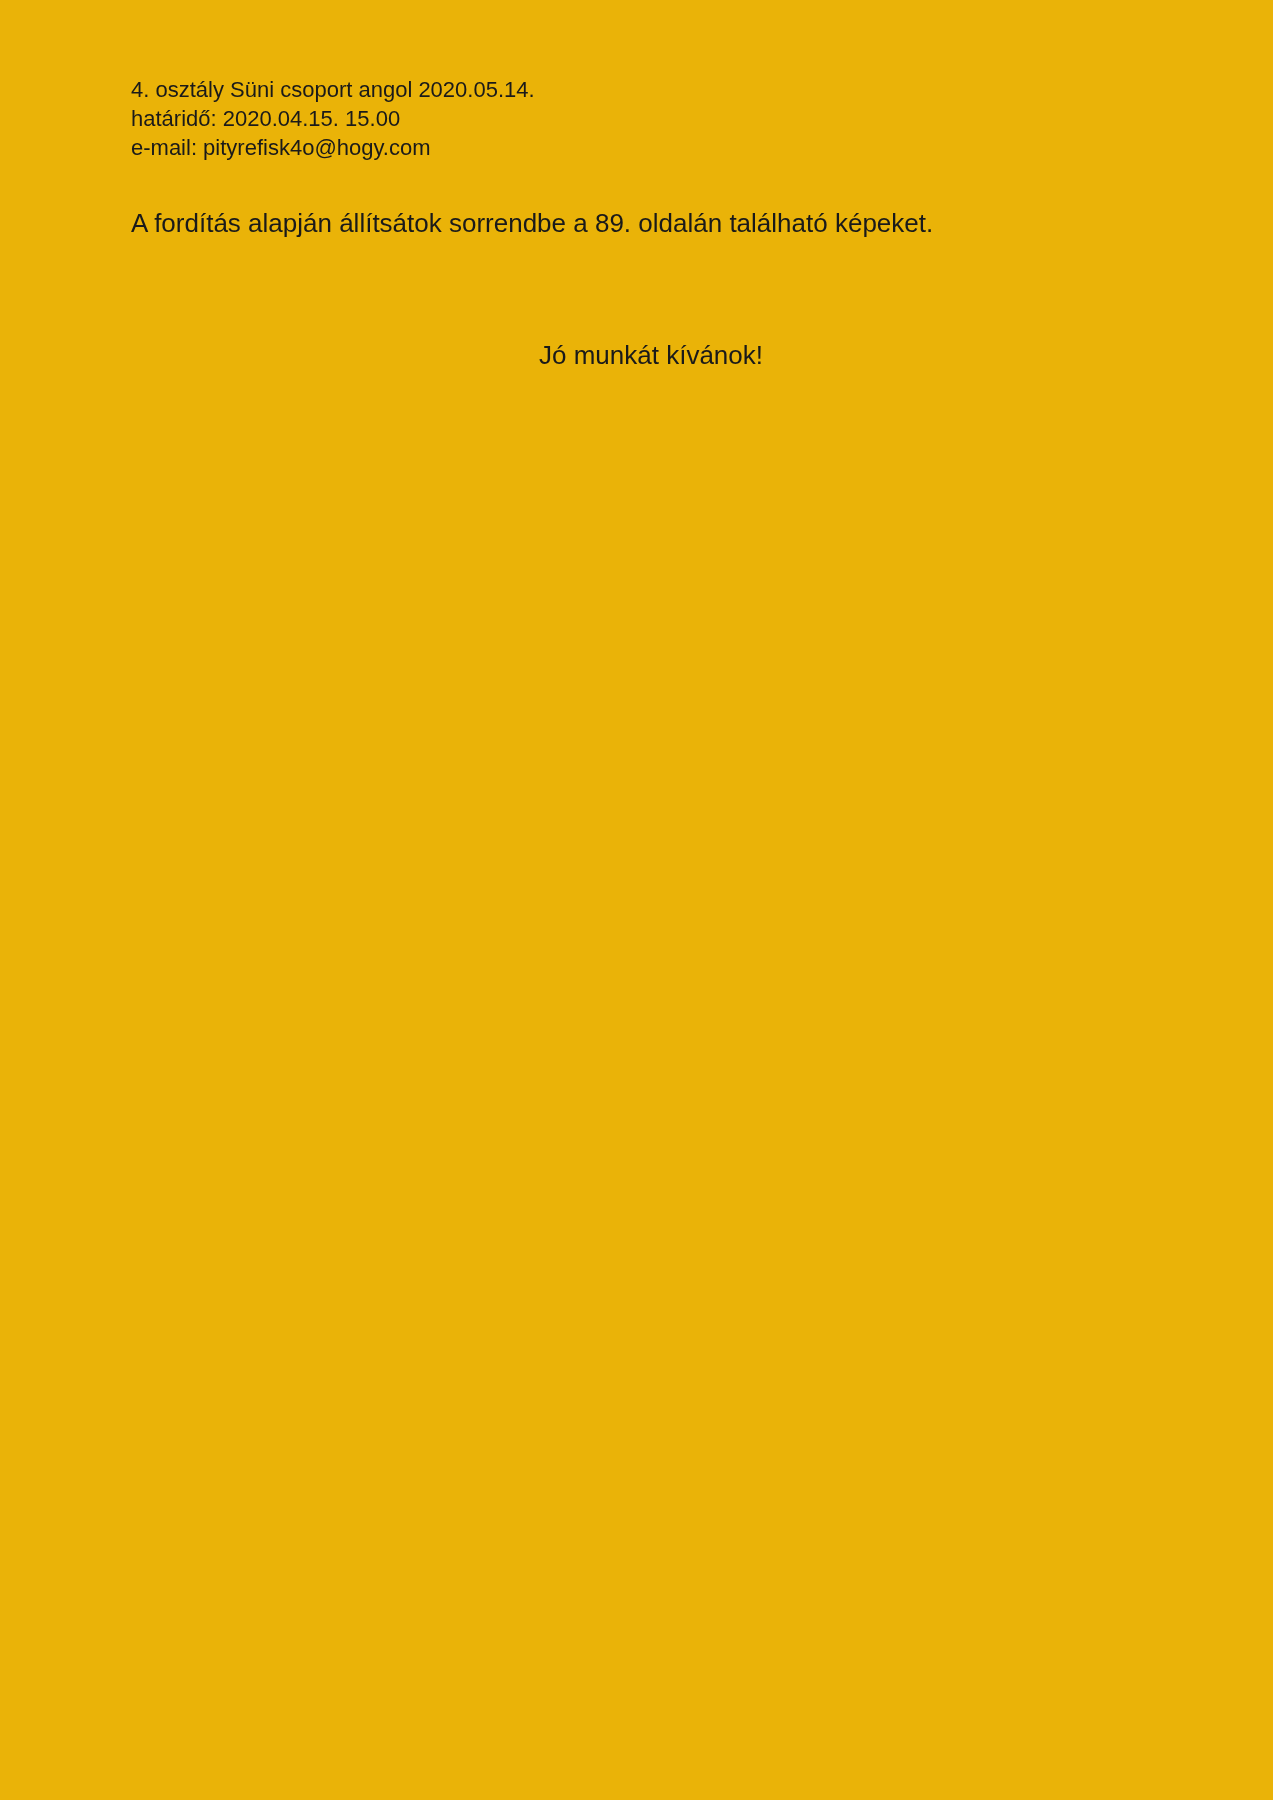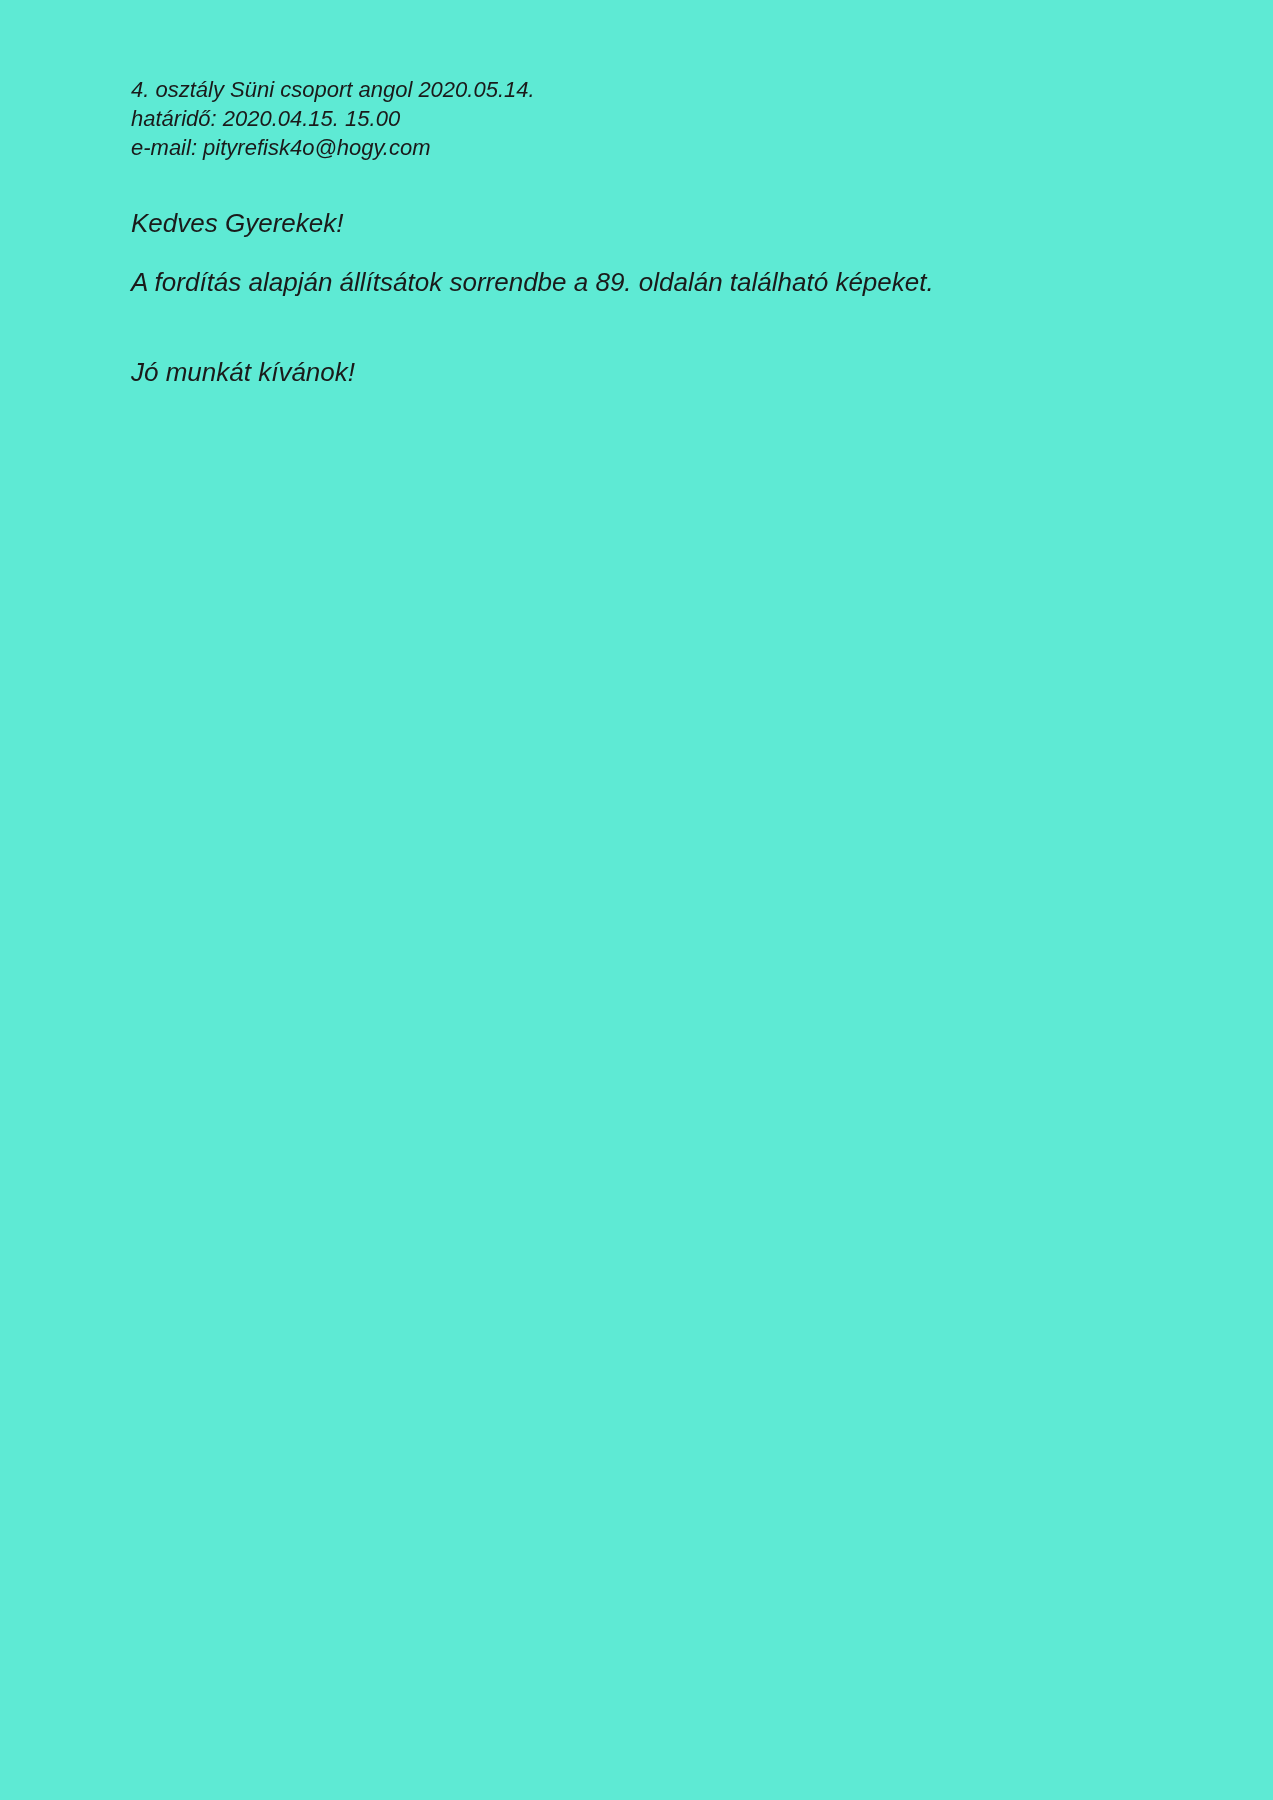--- a/index.html
+++ b/index.html
@@ -4,26 +4,25 @@
 <style>
   html, body {
     margin: 0;
     padding: 0;
     background: #ffffff;
   }
   .page {
     position: relative;
     width: 1273px;
     height: 1800px;
-    background: #5eead4;
+    background: #eab308;
     color: #1a1a1a;
     font-family: "Liberation Sans", "DejaVu Sans", sans-serif;
     overflow: hidden;
     box-sizing: border-box;
-    font-style: italic;
   }
   .content {
     display: flow-root;
     padding: 75px 102px 0 131px;
     box-sizing: border-box;
   }
   .doc-header {
     font-size: 22px;
     line-height: 29px;
     margin: 0 0 42px 0;
@@ -31,36 +30,36 @@
   .doc-header .hline {
     white-space: nowrap;
   }
   .para {
     font-size: 26px;
     line-height: 38px;
     margin: 0 0 21px 0;
     max-width: 1040px;
   }
   .closing {
-    margin-top: 52px;
+    margin-top: 94px;
+    text-align: center;
   }
 </style>
 </head>
 <body>
 
 <div class="page">
   <div class="content">
 
     <div class="doc-header">
       <div class="hline">4. osztály Süni csoport angol 2020.05.14.</div>
       <div class="hline">határidő: 2020.04.15. 15.00</div>
       <div class="hline">e-mail: pityrefisk4o@hogy.com</div>
     </div>
 
-    <p class="para">Kedves Gyerekek!</p>
 
     <p class="para">A fordítás alapján állítsátok sorrendbe a 89. oldalán található képeket.</p>
 
 
     <p class="para closing">Jó munkát kívánok!</p>
 
   </div>
 </div>
 
 </body></html>

